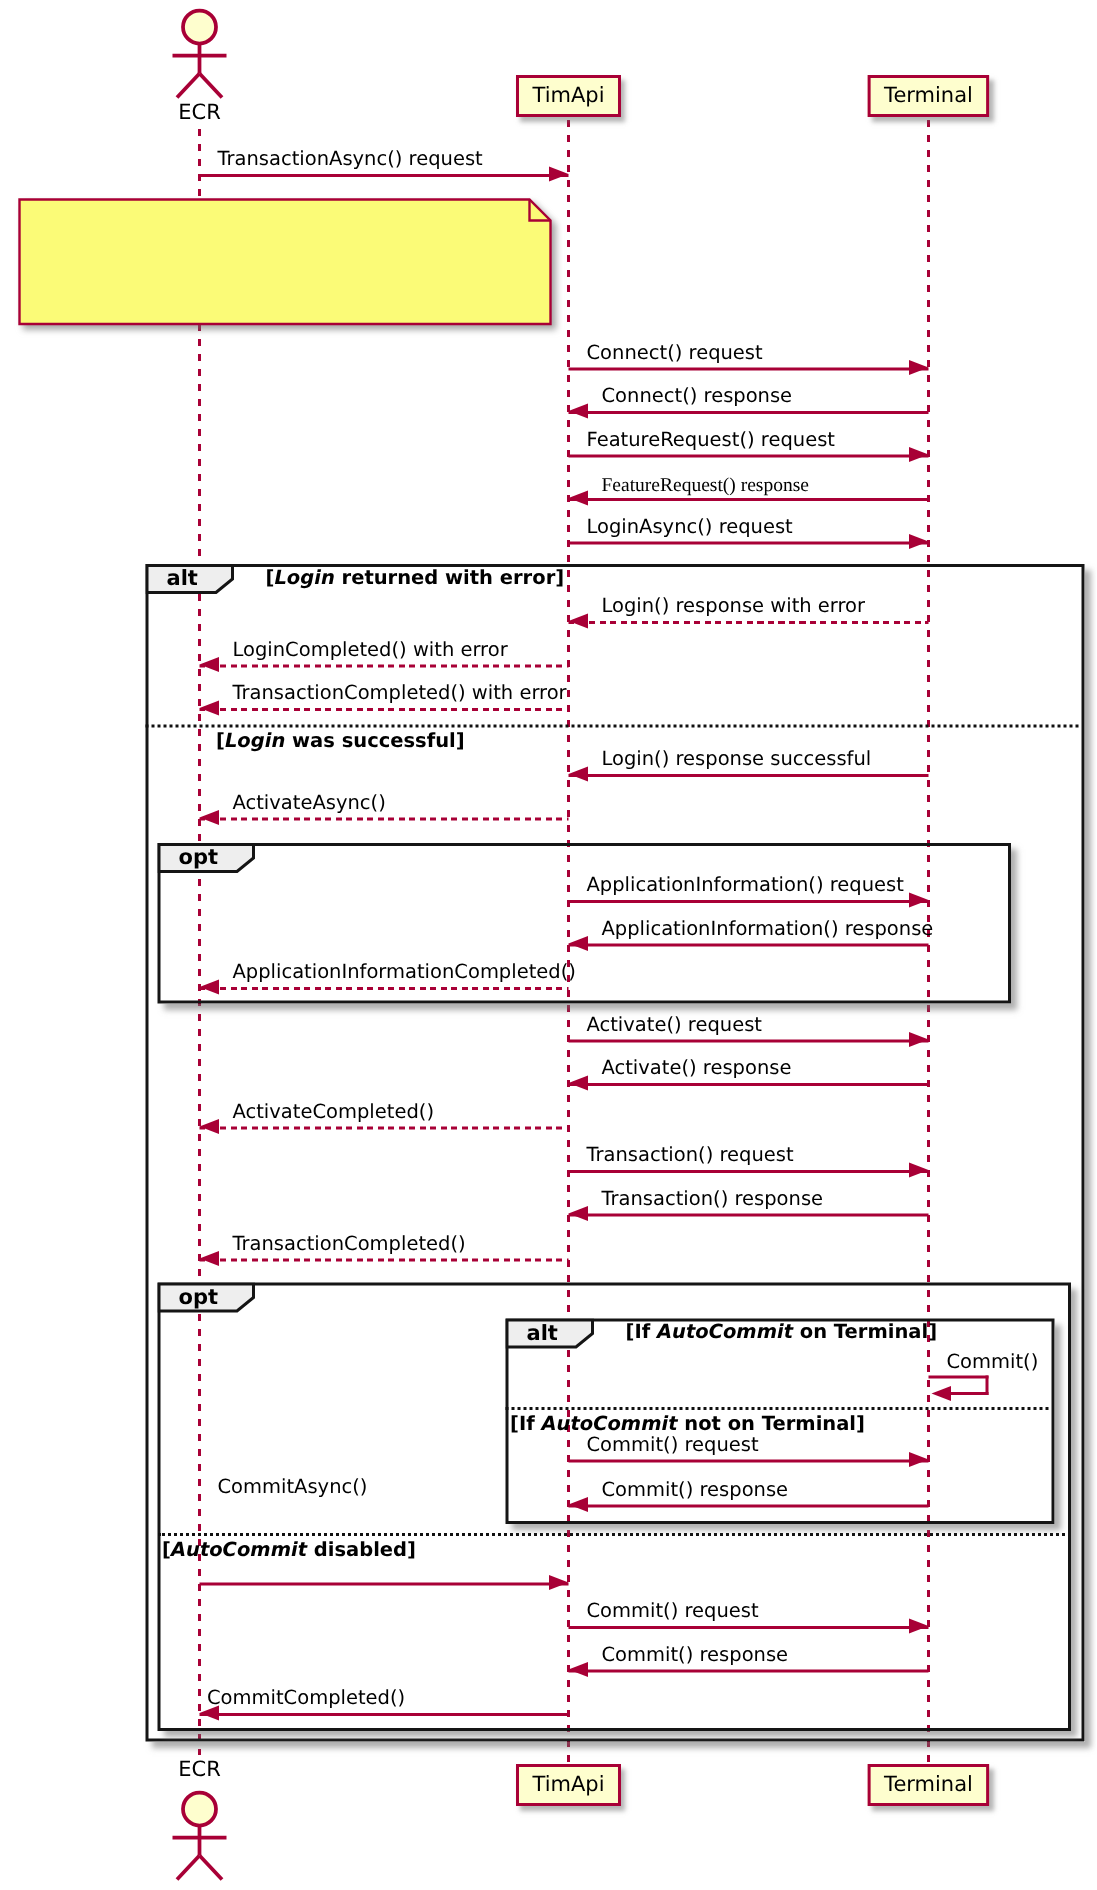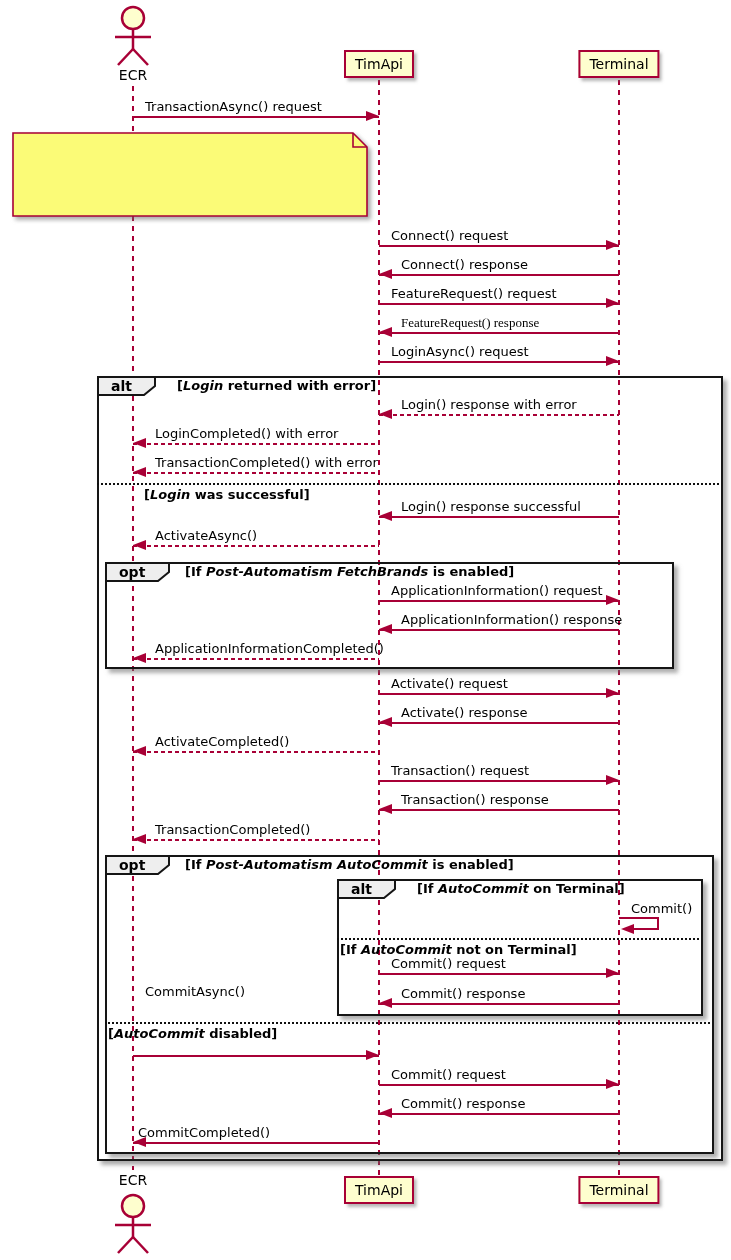--- a/index.html
+++ b/index.html
@@ -42,27 +42,25 @@
       </svg></div>
     <div class="frame-label" style="left: 111px; top: 377px;">alt</div>
     <div class="frame-cond" style="left: 177px; top: 378px;">[<i>Login</i> returned with error]</div>
     <div class="divider" style="left: 97px; top: 483px; width: 622px;"></div>
     <div class="divider-label" style="left: 100px; top: 487px; margin-left: 44px;">[<i>Login</i> was successful]</div>
     <div class="frame" style="left: 105px; top: 562px; width: 565px; height: 103px;"></div>
     <div class="frame-tab" style="left: 105px; top: 562px;"><svg width="66" height="21">
         <polygon points="1,1 64,1 64,10 53,19 1,19" fill="#EEEEEE" stroke="#151515" stroke-width="2"></polygon>
       </svg></div>
     <div class="frame-label" style="left: 119px; top: 563px;">opt</div>
-    <div class="frame-cond" style="left: 185px; top: 564px;">[If <i>Post-Automatism FetchBrands</i> is enabled]</div>
     <div class="frame" style="left: 105px; top: 855px; width: 605px; height: 295px;"></div>
     <div class="frame-tab" style="left: 105px; top: 855px;"><svg width="66" height="21">
         <polygon points="1,1 64,1 64,10 53,19 1,19" fill="#EEEEEE" stroke="#151515" stroke-width="2"></polygon>
       </svg></div>
     <div class="frame-label" style="left: 119px; top: 856px;">opt</div>
-    <div class="frame-cond" style="left: 185px; top: 857px;">[If <i>Post-Automatism AutoCommit</i> is enabled]</div>
     <div class="divider" style="left: 105px; top: 1022px; width: 605px;"></div>
     <div class="divider-label" style="left: 108px; top: 1026px;">[<i>AutoCommit</i> disabled]</div>
     <div class="frame" style="left: 337px; top: 879px; width: 362px; height: 133px;"></div>
     <div class="frame-tab" style="left: 337px; top: 879px;"><svg width="60" height="21">
         <polygon points="1,1 58,1 58,10 47,19 1,19" fill="#EEEEEE" stroke="#151515" stroke-width="2"></polygon>
       </svg></div>
     <div class="frame-label" style="left: 351px; top: 880px;">alt</div>
     <div class="frame-cond" style="left: 417px; top: 881px;">[If <i>AutoCommit</i> on Terminal]</div>
     <div class="divider" style="left: 337px; top: 938px; width: 362px;"></div>
     <div class="divider-label" style="left: 340px; top: 942px;">[If <i>AutoCommit</i> not on Terminal]</div>

